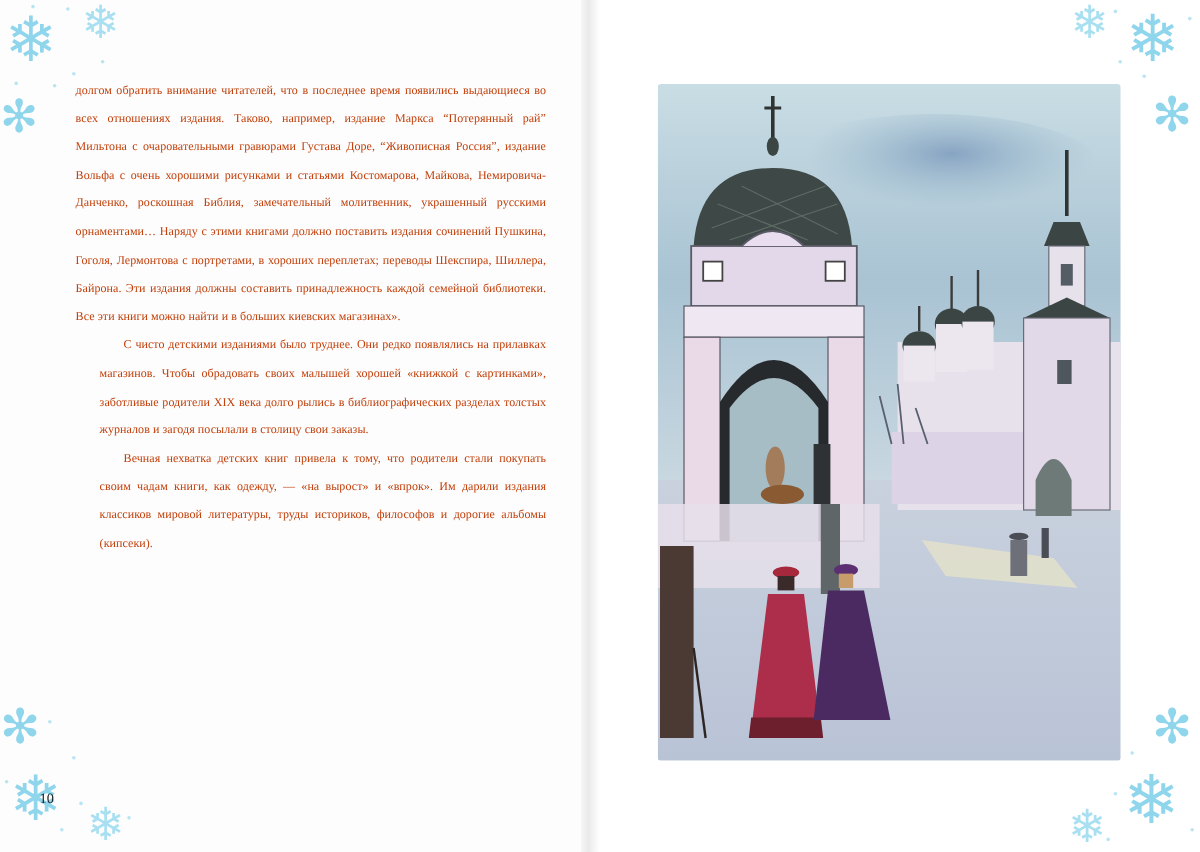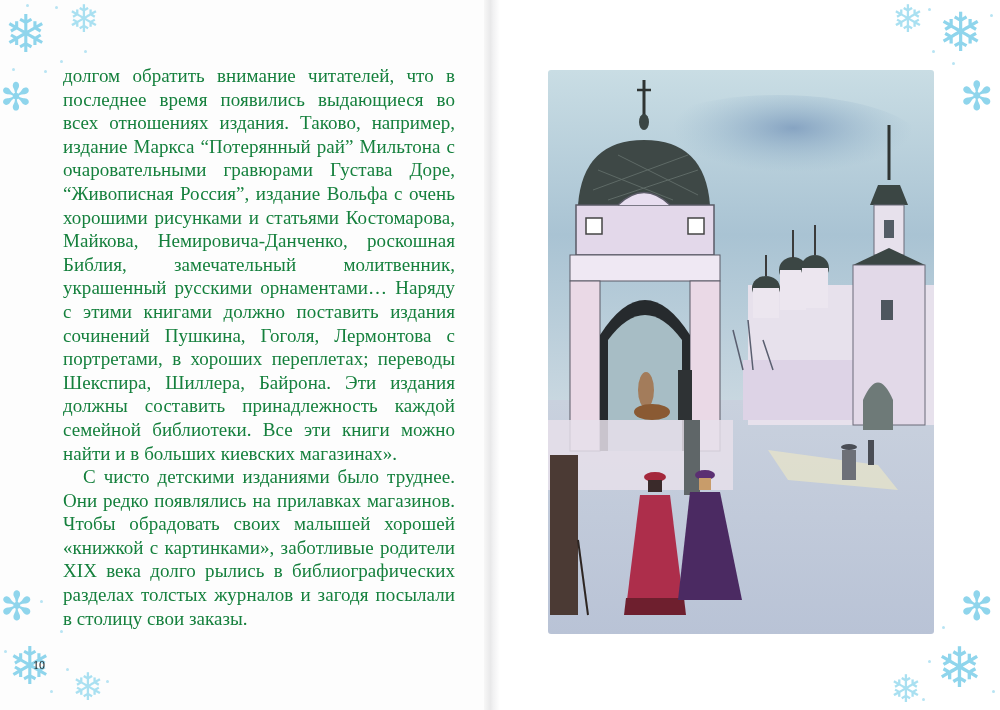--- a/index.html
+++ b/index.html
@@ -3,24 +3,24 @@
   <meta charset="utf-8">
   <style>
     html, body { margin:0; padding:0; }
     body { width:1000px; height:710px; background:#ffffff; position:relative; overflow:hidden; font-family:"DejaVu Serif", serif; }
     .spread { position:absolute; left:0; top:0; width:1000px; height:710px; }
     .page-left { position:absolute; left:0; top:0; width:492px; height:710px; background:#fdfdfd; }
     .page-right { position:absolute; left:492px; top:0; width:508px; height:710px; background:#ffffff; }
     .gutter { position:absolute; left:484px; top:0; width:16px; height:710px;
       background:linear-gradient(to right, #f7f7f7 0%, #e9e9ea 40%, #f2f2f3 60%, #ffffff 100%); }
     .text-block { position:absolute; left:63px; top:64px; width:392px;
-      font-family:"Liberation Serif", serif; font-size:19px; line-height:23.6px; color:#15803d;
+      font-family:"Liberation Serif", serif; font-size:10px; line-height:23.6px; color:#c2410c;
       text-align:justify; letter-spacing:0.05px; }
     .text-block p { margin:0; text-indent:0; }
-    .text-block p.indent { text-indent:20px; }
+    .text-block p.indent { text-indent:20px;margin-left:20px; }
     .page-number { position:absolute; left:25px; top:658px; width:20px; text-align:right;
       font-family:"Liberation Serif", serif; font-size:12px; color:#222; z-index:3; }
     .flake { position:absolute; color:#8fd5ec; line-height:1; text-align:center; }
     .dot { position:absolute; width:3px; height:3px; border-radius:50%; background:#b8e4f3; }
     .painting { position:absolute; left:548px; top:70px; width:386px; height:564px; overflow:hidden;
       border-radius:3px; box-shadow:0 0 6px 3px rgba(255,255,255,0.9) inset; }
     .painting svg { display:block; }
   </style>
 </head>
 <body>
@@ -44,20 +44,21 @@
     <span class="dot" style="left:40px;top:600px;"></span>
     <span class="dot" style="left:60px;top:630px;"></span>
     <span class="dot" style="left:66px;top:668px;"></span>
     <span class="dot" style="left:50px;top:690px;"></span>
     <span class="dot" style="left:106px;top:680px;"></span>
     <span class="dot" style="left:4px;top:650px;"></span>
 
     <div class="text-block">
       <p>долгом обратить внимание читателей, что в последнее время появились выдающиеся во всех отношениях издания. Таково, например, издание Маркса “Потерянный рай” Мильтона с очаровательными гравюрами Густава Доре, “Живописная Россия”, издание Вольфа с очень хорошими рисунками и статьями Костомарова, Майкова, Немировича-Данченко, роскошная Библия, замечательный молитвенник, украшенный русскими орнаментами… Наряду с этими книгами должно поставить издания сочинений Пушкина, Гоголя, Лермонтова с портретами, в хороших переплетах; переводы Шекспира, Шиллера, Байрона. Эти издания должны составить принадлежность каждой семейной библиотеки. Все эти книги можно найти и в больших киевских магазинах».</p>
       <p class="indent">С чисто детскими изданиями было труднее. Они редко появлялись на прилавках магазинов. Чтобы обрадовать своих малышей хорошей «книжкой с картинками», заботливые родители XIX века долго рылись в библиографических разделах толстых журналов и загодя посылали в столицу свои заказы.</p>
+      <p class="indent">Вечная нехватка детских книг привела к тому, что родители стали покупать своим чадам книги, как одежду, — «на вырост» и «впрок». Им дарили издания классиков мировой литературы, труды историков, философов и дорогие альбомы (кипсеки).</p>
     </div>
 
     <div class="page-number">10</div>
   </div>
 
   <div class="page-right">
     <span class="flake" style="left:400px;top:0px;font-size:38px;color:#a9e0f1;">❄</span>
     <span class="flake" style="left:446px;top:6px;font-size:54px;">❄</span>
     <span class="flake" style="left:468px;top:76px;font-size:40px;">✻</span>
     <span class="flake" style="left:468px;top:586px;font-size:40px;">✻</span>

